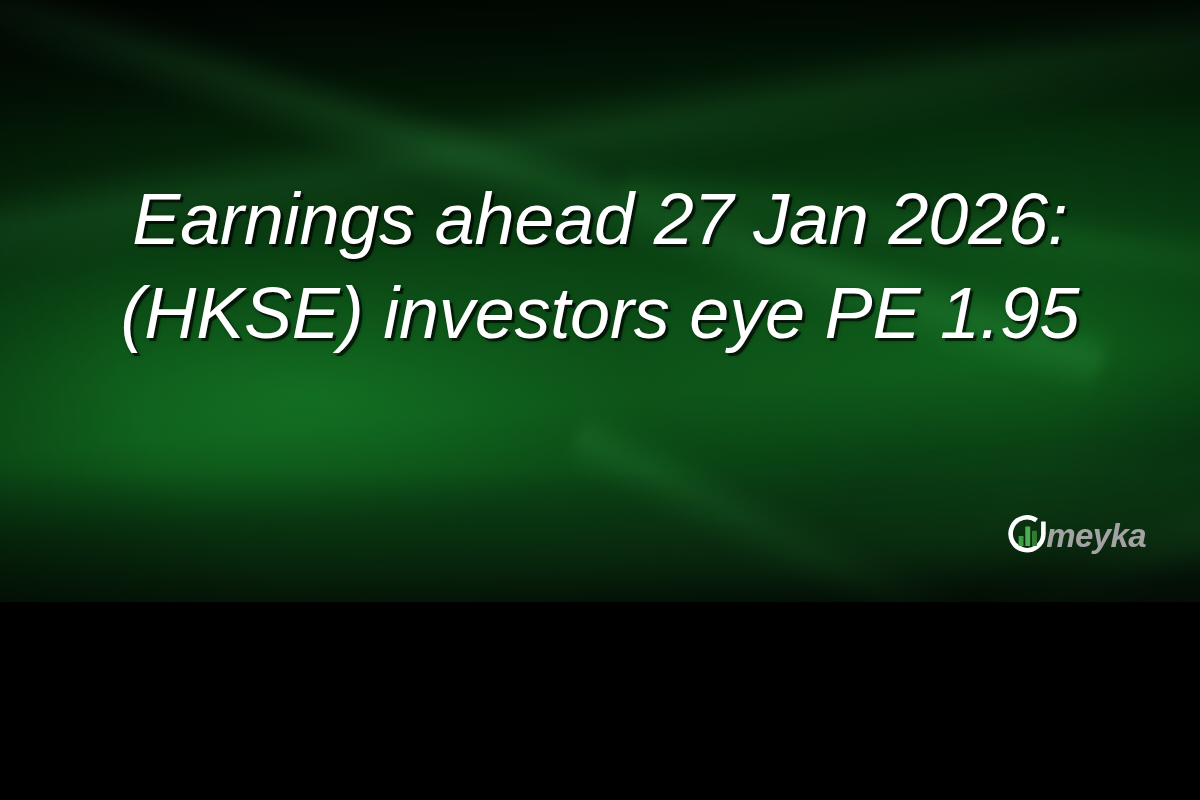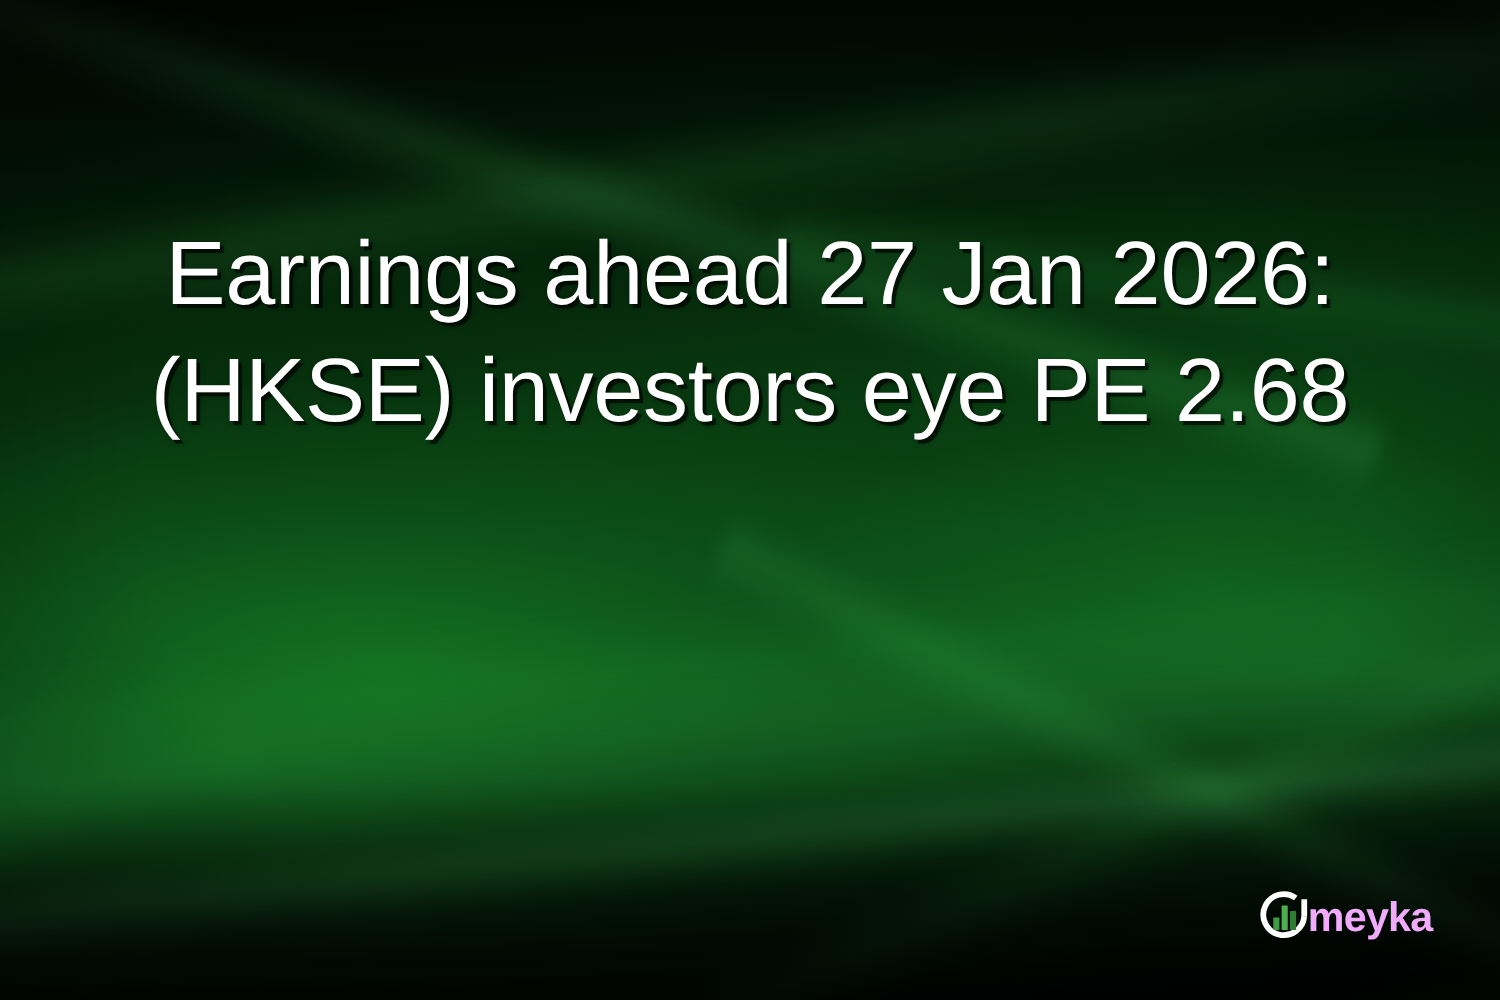--- a/index.html
+++ b/index.html
@@ -8,23 +8,24 @@
     padding: 0;
     background: #000000;
   }
   body {
     font-family: "Liberation Sans", sans-serif;
   }
 
   #card {
     position: relative;
     width: 1200px;
-    height: 800px;
+    height: 602px;
     overflow: hidden;
     background: #031105;
+    font-style: italic;
   }
 
   
   .bg-layer {
     position: absolute;
     inset: 0;
     pointer-events: none;
   }
 
   
@@ -308,21 +309,21 @@
   }
 
   #logo-mark {
     width: 44px;
     height: 44px;
     display: block;
     flex: 0 0 auto;
   }
 
   #logo-wordmark {
-    color: #f0abfc;
+    color: #a3a3a3;
     font-family: "Liberation Sans", sans-serif;
     font-size: 33px;
     font-weight: 700;
     letter-spacing: -0.6px;
     line-height: 1;
     margin-left: -9px;
   }
 </style>
 </head>
 <body>
@@ -342,21 +343,21 @@
   <div class="ribbon" id="ribbon-6"></div>
   <div class="ribbon" id="ribbon-7"></div>
   <div class="ribbon" id="ribbon-8"></div>
 
   <div class="bg-layer" id="bg-vignette"></div>
   <div class="bg-layer" id="bg-top-dark"></div>
   <div class="bg-layer" id="bg-bottom-dark"></div>
 
   <div id="headline-block">
     <span class="headline-line">Earnings ahead 27 Jan 2026:</span>
-    <span class="headline-line">(HKSE) investors eye PE 2.68</span>
+    <span class="headline-line">(HKSE) investors eye PE 1.95</span>
   </div>
 
   <div id="logo">
     <svg id="logo-mark" viewBox="0 0 44 44" aria-hidden="true">
 
       <path d="M31.6 7.4 A16.4 16.4 0 1 0 38.4 22" fill="none" stroke="#ffffff" stroke-width="4.6" stroke-linecap="butt"></path>
 
       <rect x="36.1" y="8.4" width="4.6" height="13.8" rx="0.4" fill="#ffffff"></rect>
 
       <rect x="13.6" y="23.0" width="4.9" height="10.0" rx="0.6" fill="#3f9c42"></rect>

